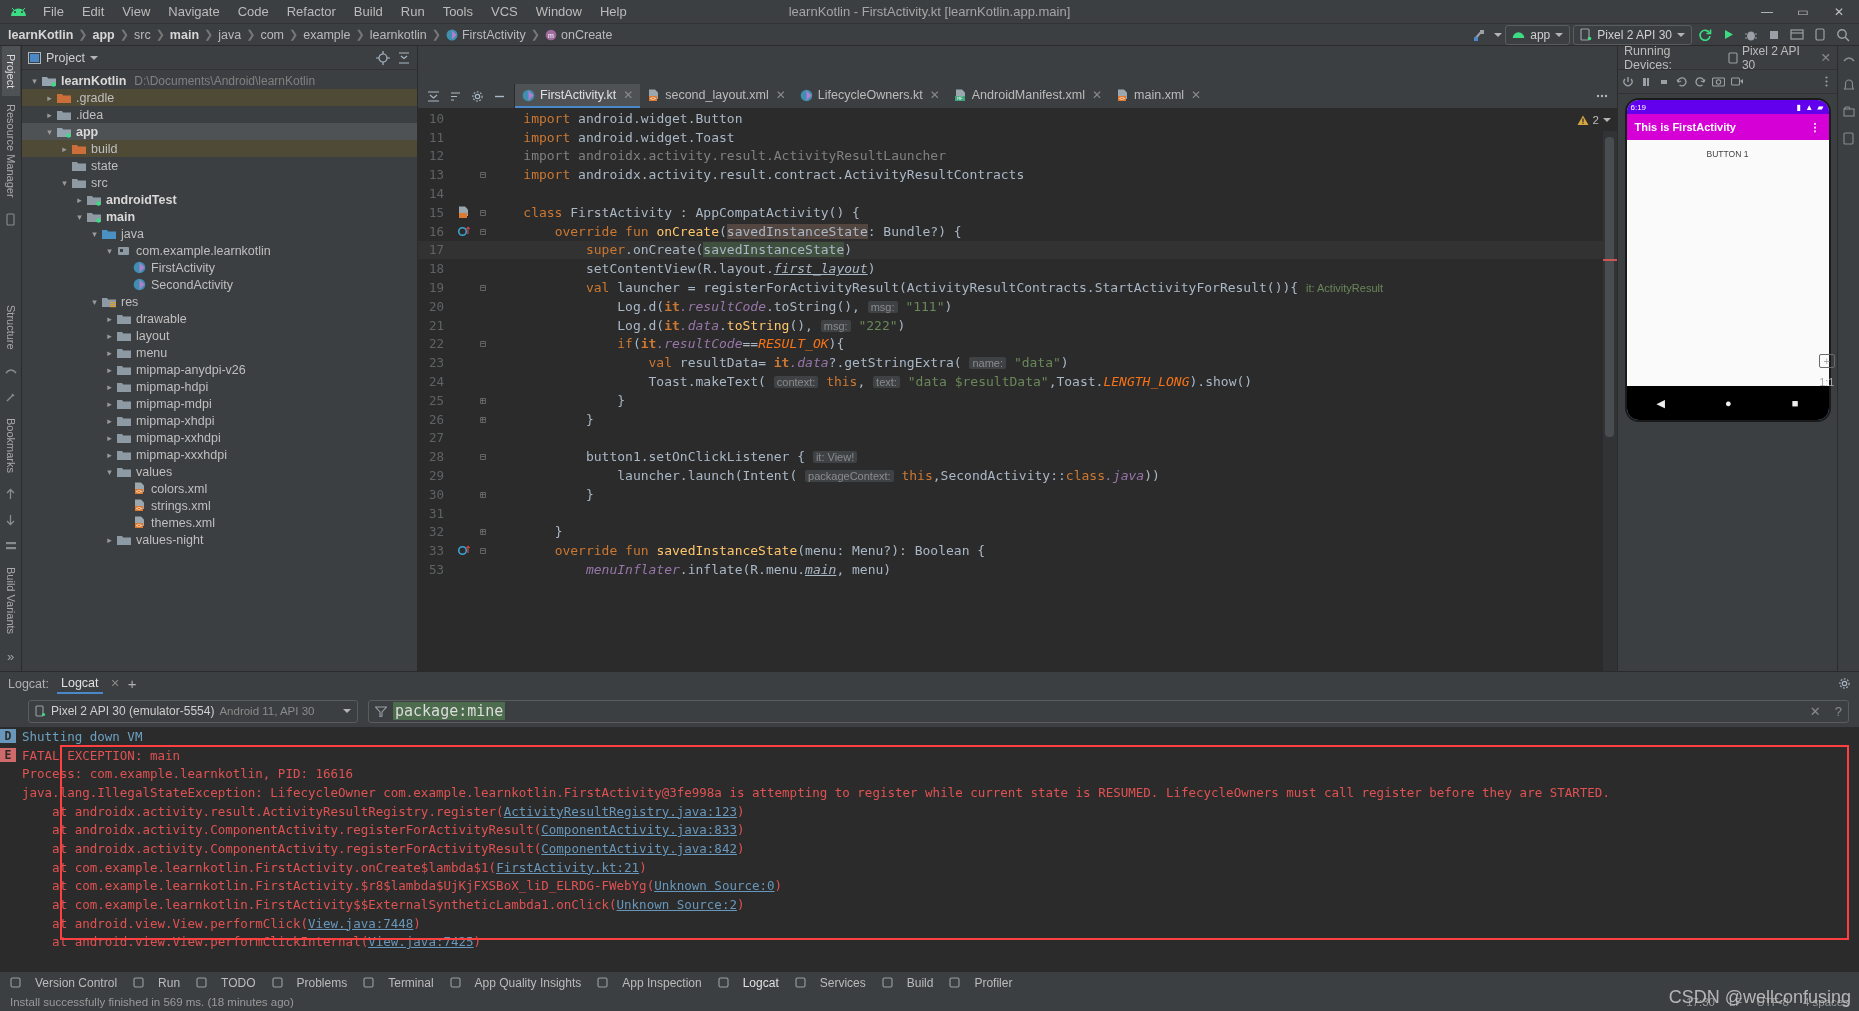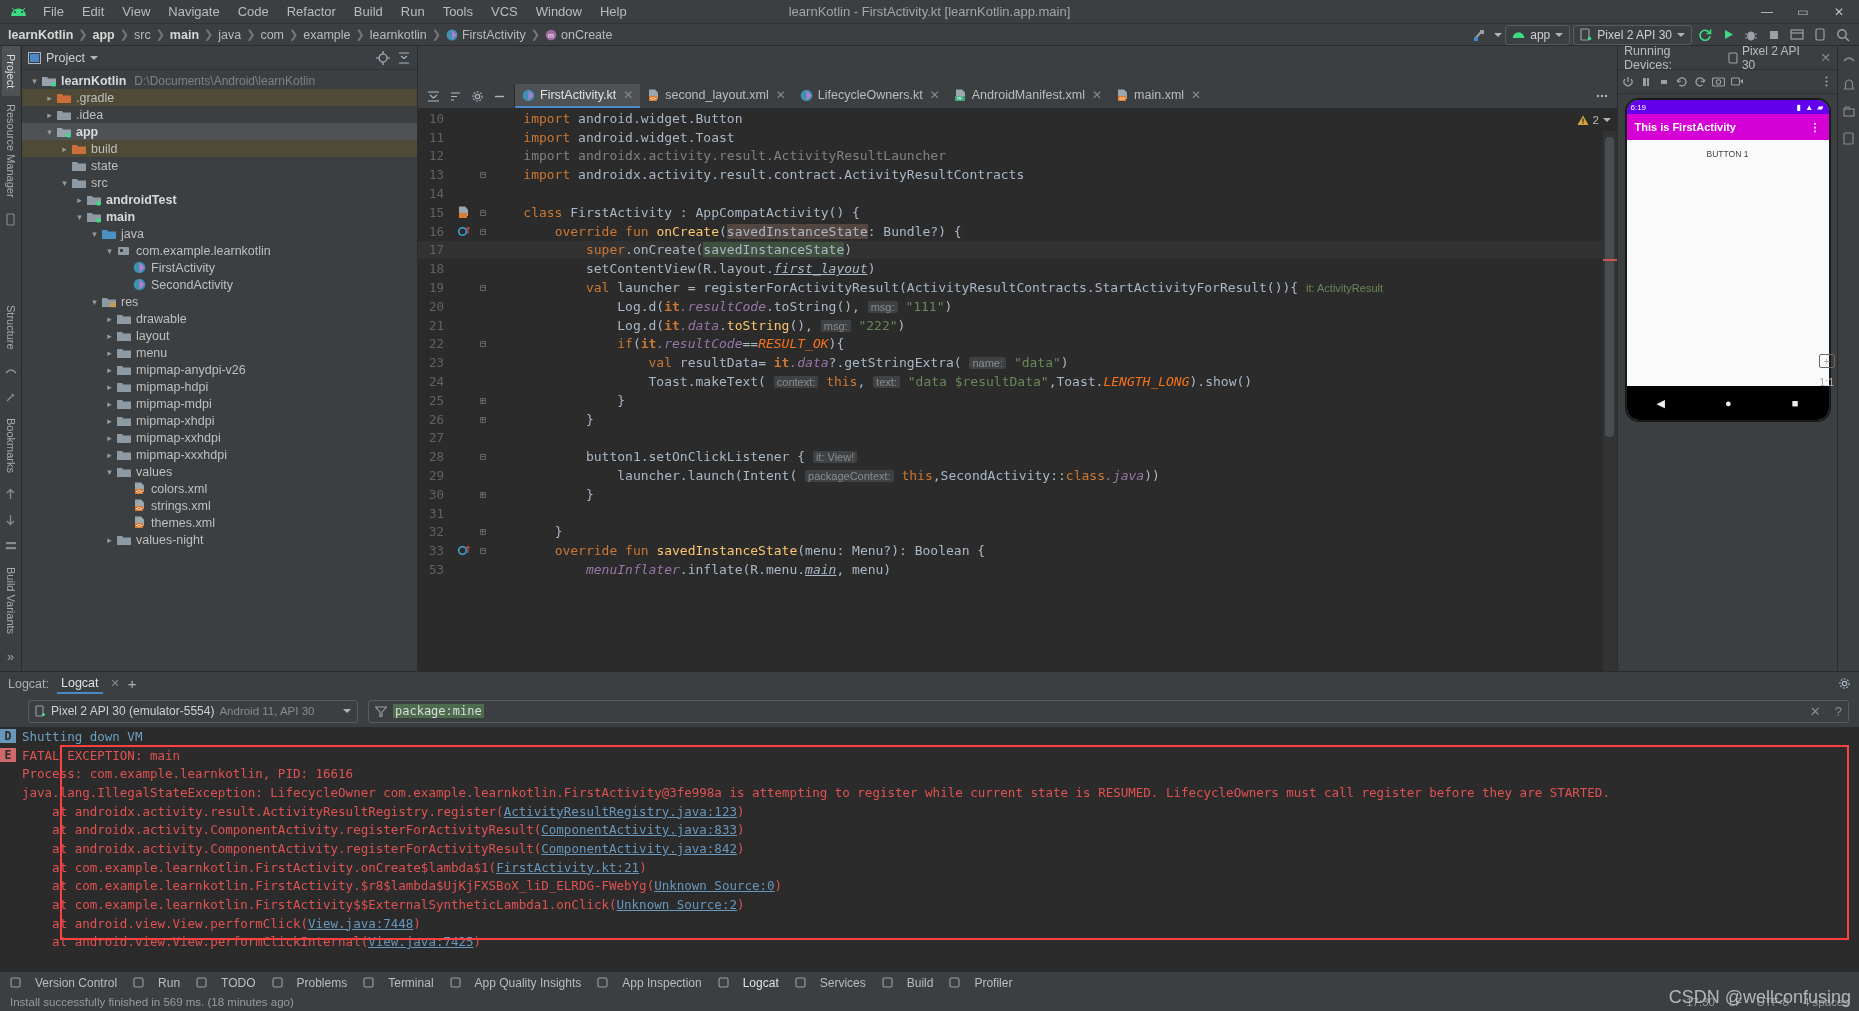--- a/index.html
+++ b/index.html
@@ -116,21 +116,21 @@
   .logcat { height:300px; background:#3c3f41; display:flex; flex-direction:column; flex:none; border-top:1px solid #2b2b2b;}
   .lc-tabs { height:23px; display:flex; align-items:center; gap:8px; padding:0 8px; font-size:12.5px; }
   .lc-tab { padding:2px 4px; color:#bbb; }
   .lc-tab.act { color:#e0e0e0; border-bottom:2px solid #4a88c7; }
   .lc-right { margin-left:auto; }
   .lc-controls { height:32px; display:flex; align-items:center; gap:10px; padding:2px 10px 2px 28px; }
   .lc-combo { width:330px; height:23px; border:1px solid #5a5d5e; border-radius:3px; display:flex;
      align-items:center; gap:5px; padding:0 6px; font-size:12px; color:#cfcfcf; background:#3c3f41;}
   .lc-filter { flex:1; height:23px; border:1px solid #5a5d5e; border-radius:3px; display:flex;
      align-items:center; gap:6px; padding:0 6px; background:#3c3f41;}
-  .fchip { background:#4d6b4d; color:#dcdcdc; font-size:12px; padding:0 2px;
+  .fchip { background:#4d6b4d; color:#dcdcdc; font-size:15px; padding:0 2px;
       font-family:"DejaVu Sans Mono",monospace;}
   .lc-out { flex:1; background:#2b2b2b; position:relative; overflow:hidden; margin:0 0 0 0;
       font-family:"DejaVu Sans Mono","Liberation Mono",monospace; font-size:12.5px; }
   .lrow { height:18.7px; display:flex; align-items:center; white-space:pre; }
   .lvl { width:16px; text-align:center; font-size:11.5px; color:#2b2b2b; flex:none; margin-right:6px; font-weight:bold;}
   .lvl.d { background:#6897bb; }
   .lvl.e { background:#cf6a6a; color:#2b2b2b; }
   .ltxt.d { color:#6aa0c0; }
   .ltxt.e { color:#e05252; }
   .ltxt.e a { color:#6897bb; text-decoration:underline; }

